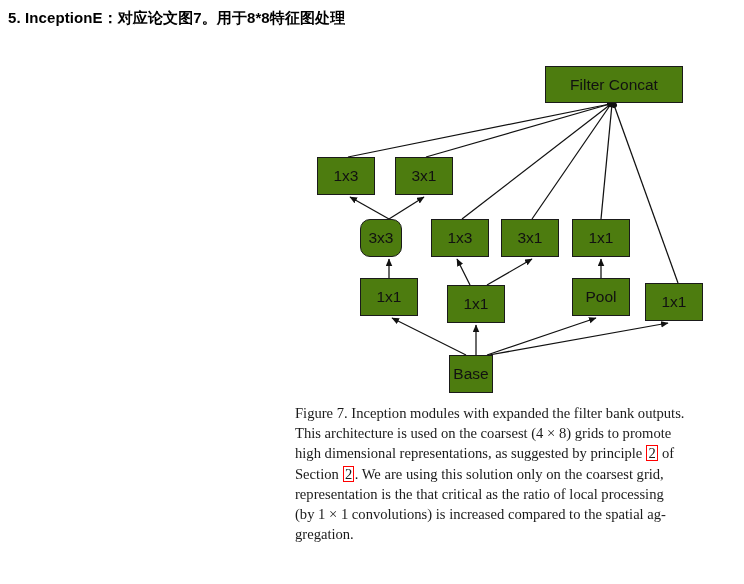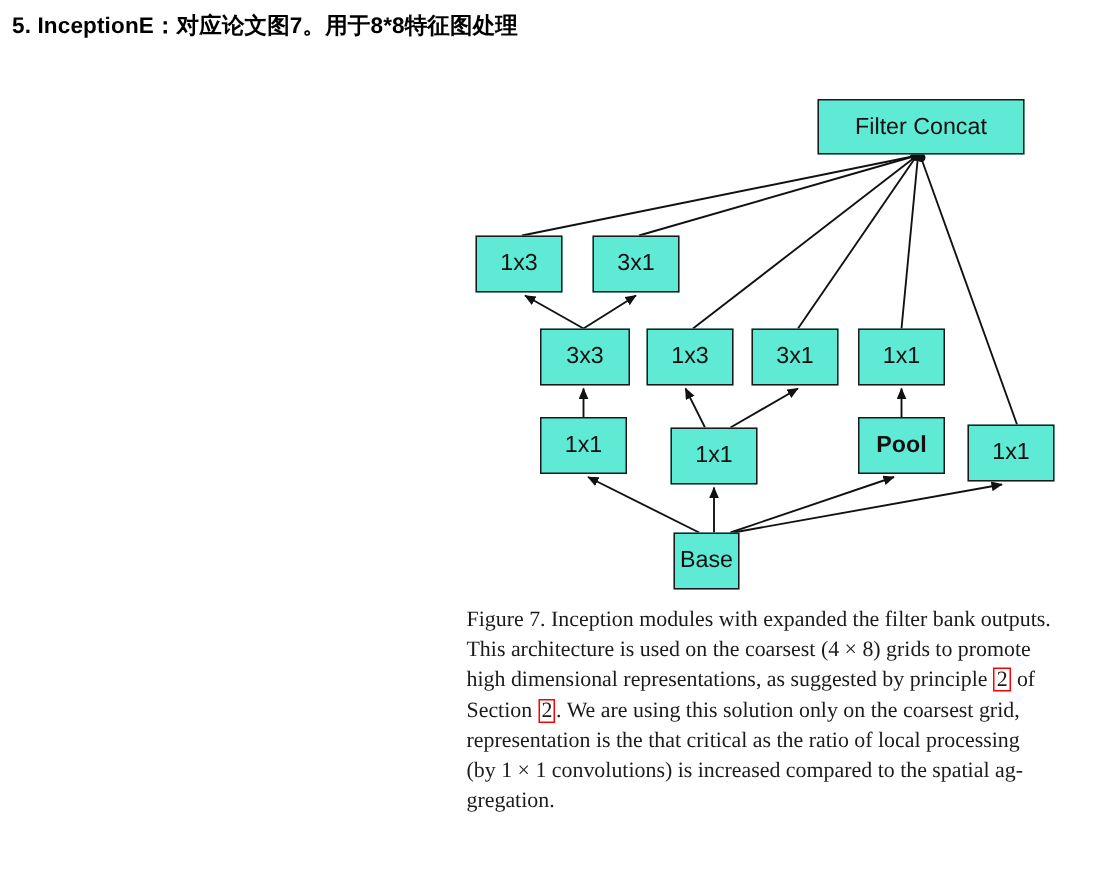--- a/index.html
+++ b/index.html
@@ -38,21 +38,21 @@
   }
   #diagram-svg {
     position: absolute;
     left: 0;
     top: 0;
   }
 
   .node-box {
     position: absolute;
     box-sizing: border-box;
-    background: #5eead4;
+    background: #4d7c0f;
     border: 1.7px solid #1a1a1a;
     display: flex;
     align-items: center;
     justify-content: center;
     font-family: "Liberation Sans", sans-serif;
     font-size: 15.5px;
     color: #111111;
     z-index: 5;
   }
   .node-box.wide-node { font-size: 15.5px; }
@@ -65,21 +65,20 @@
     width: 432px;
     font-family: "Liberation Serif", serif;
     font-size: 14.6px;
     line-height: 20.2px;
     text-align: justify;
     color: #1b1b1b;
   }
   #figure-caption .cap-line {
     display: block;
     white-space: nowrap;
-    margin-left: 16px;
   }
   #figure-caption .cap-line.last-line { white-space: normal; }
   .cite-box {
     border: 1.6px solid #ff0000;
     padding: 0 1px;
     margin: 0 0.5px;
     display: inline-block;
     line-height: 14px;
   }
 </style>
@@ -121,28 +120,28 @@
       <line x1="487" y1="310" x2="596" y2="273" marker-end="url(#arrowhead)"></line>
       <line x1="489" y1="310" x2="668" y2="278" marker-end="url(#arrowhead)"></line>
     </g>
   </svg>
 
   <div class="node-box wide-node" style="left:545px; top:21px; width:138px; height:37px;">Filter Concat</div>
 
   <div class="node-box" style="left:317px; top:112px; width:58px; height:38px;">1x3</div>
   <div class="node-box" style="left:395px; top:112px; width:58px; height:38px;">3x1</div>
 
-  <div class="node-box" style="left:360px; top:174px; width:60px; height:38px;">3x3</div>
+  <div class="node-box" style="left:360px; top:174px; width:42px; height:38px;border-radius:10px;">3x3</div>
   <div class="node-box" style="left:431px; top:174px; width:58px; height:38px;">1x3</div>
   <div class="node-box" style="left:501px; top:174px; width:58px; height:38px;">3x1</div>
   <div class="node-box" style="left:572px; top:174px; width:58px; height:38px;">1x1</div>
 
   <div class="node-box" style="left:360px; top:233px; width:58px; height:38px;">1x1</div>
   <div class="node-box" style="left:447px; top:240px; width:58px; height:38px;">1x1</div>
-  <div class="node-box" style="left:572px; top:233px; width:58px; height:38px;font-weight:bold;">Pool</div>
+  <div class="node-box" style="left:572px; top:233px; width:58px; height:38px;">Pool</div>
   <div class="node-box" style="left:645px; top:238px; width:58px; height:38px;">1x1</div>
 
   <div class="node-box" style="left:449px; top:310px; width:44px; height:38px;">Base</div>
 </div>
 
 <div id="figure-caption">
   <span class="cap-line">
     <span>Figure 7. Inception modules with expanded the filter bank outputs.</span>
   </span>
   <span class="cap-line">

